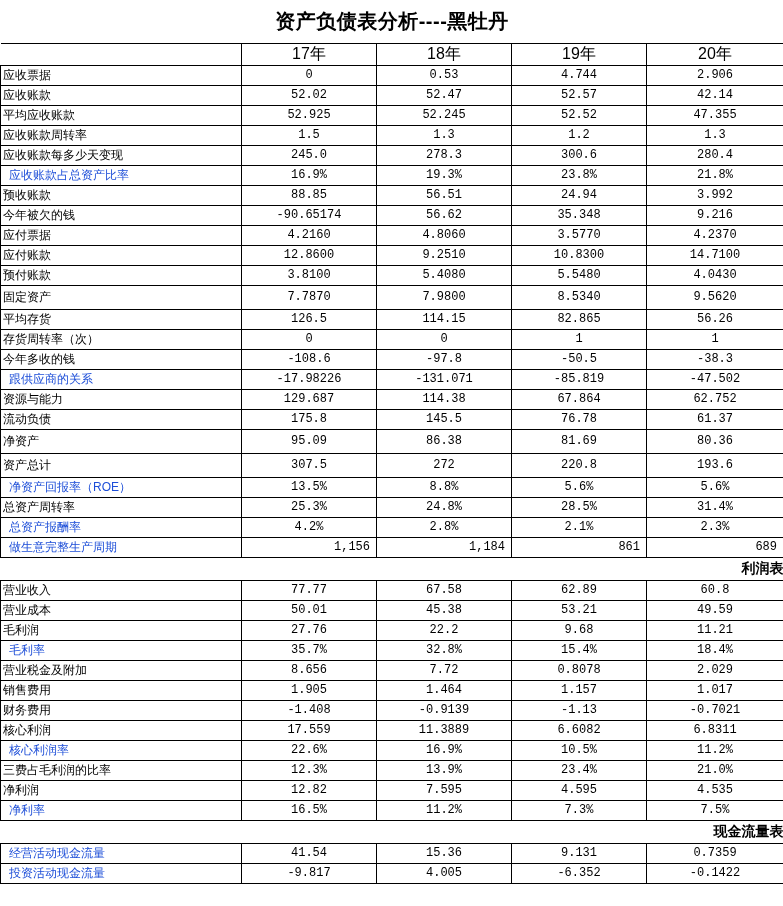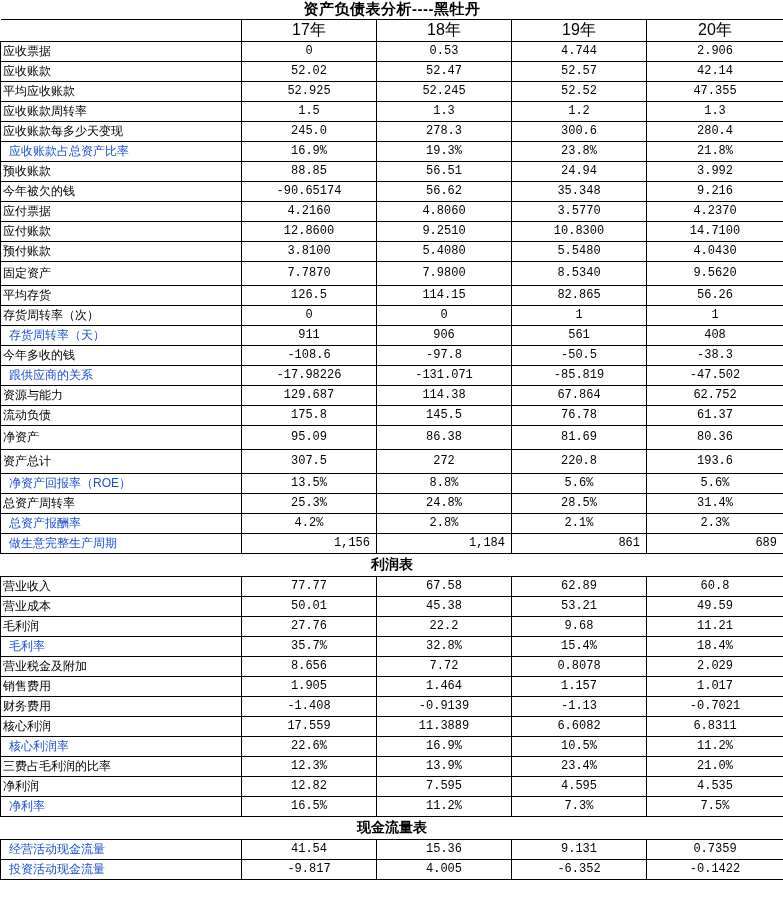--- a/index.html
+++ b/index.html
@@ -28,32 +28,32 @@
   }
   col.c-label { width: 241px; }
   col.c-yr    { width: 135px; }
   col.c-yr-last { width: 137px; }
 
   
   tr.title-row td {
     height: 15px;
     border: none;
     text-align: center;
-    font-size: 15px;
+    font-size: 20px;
     font-weight: bold;
     letter-spacing: 0.5px;
-    padding: 0;
+    padding: 8px;
     vertical-align: middle;
   }
 
   
   tr.section-row td {
     height: 22px;
     border: none;
-    text-align: center;
+    text-align: right;
     font-size: 14px;
     font-weight: bold;
     padding: 0;
     vertical-align: middle;
   }
 
   
   tr.head-row td {
     height: 20px;
     border: 1px solid #000000;
@@ -211,27 +211,20 @@
           <td class="num-cell">82.865</td>
           <td class="num-cell">56.26</td>
         </tr>
         <tr class="data-row">
           <td class="label-cell">存货周转率（次）</td>
           <td class="num-cell">0</td>
           <td class="num-cell">0</td>
           <td class="num-cell">1</td>
           <td class="num-cell">1</td>
         </tr>
-        <tr class="data-row red">
-          <td class="label-cell">存货周转率（天）</td>
-          <td class="num-cell">911</td>
-          <td class="num-cell">906</td>
-          <td class="num-cell">561</td>
-          <td class="num-cell">408</td>
-        </tr>
         <tr class="data-row">
           <td class="label-cell">今年多收的钱</td>
           <td class="num-cell">-108.6</td>
           <td class="num-cell">-97.8</td>
           <td class="num-cell">-50.5</td>
           <td class="num-cell">-38.3</td>
         </tr>
         <tr class="data-row red">
           <td class="label-cell">跟供应商的关系</td>
           <td class="num-cell">-17.98226</td>

